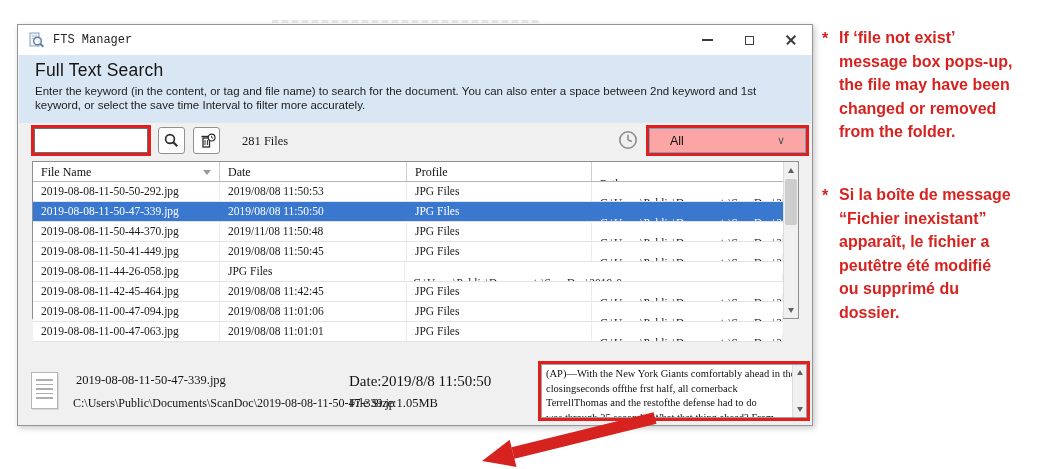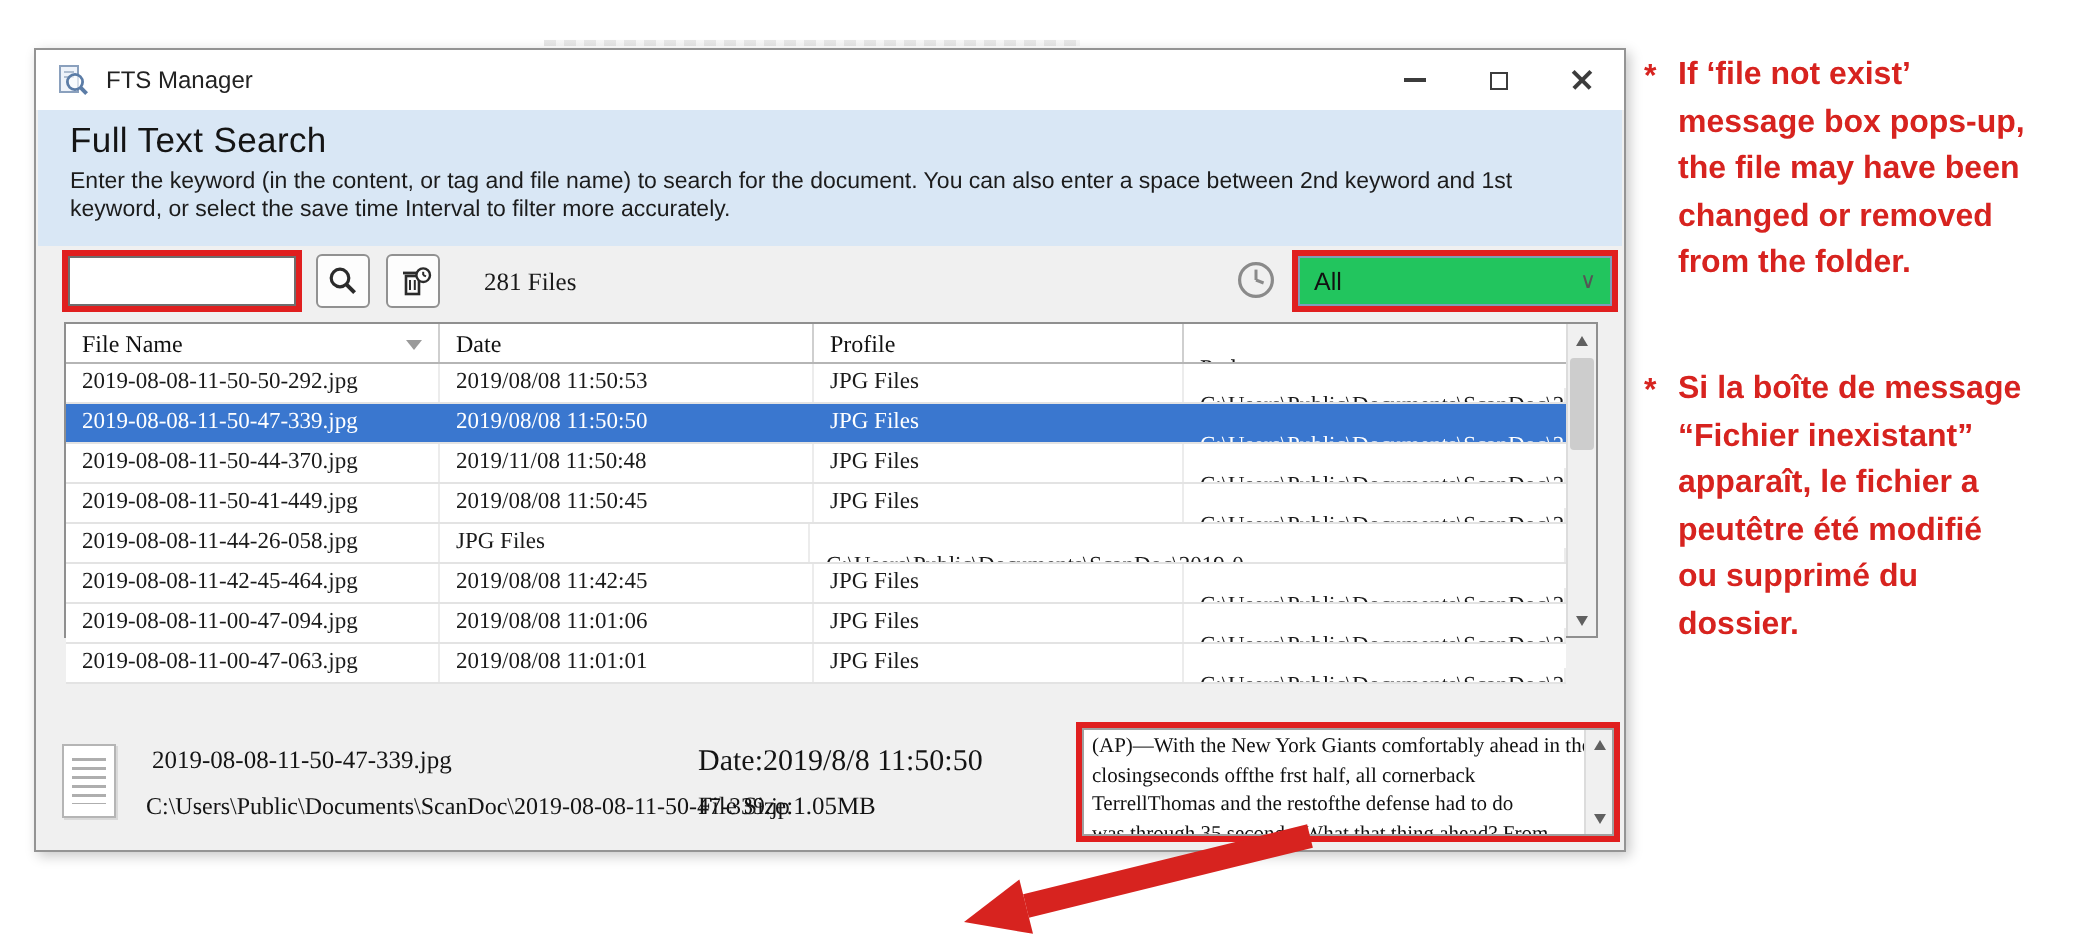--- a/index.html
+++ b/index.html
@@ -8,21 +8,21 @@
 
   .artifact { position:absolute; left:272px; top:20px; width:268px; height:3px;
     background:repeating-linear-gradient(90deg,#dcdcdc 0 6px,#f3f3f3 6px 10px); opacity:.7; }
 
   
   .app-window { position:absolute; left:17px; top:24px; width:796px; height:402px;
     background:#f0f0f0; border:1px solid #949494; box-shadow:2px 2px 6px rgba(0,0,0,.22); z-index:2; }
 
   .titlebar { position:absolute; left:0; top:0; right:0; height:30px; background:#ffffff; display:flex; align-items:center; }
   .app-icon { width:17px; height:17px; margin-left:10px; flex:0 0 auto; }
-  .title-text { margin-left:8px; font-size:12px; color:#222; }
+  .title-text { margin-left:8px; font-size:12px; color:#222;font-family:Liberation Mono, monospace; }
   .win-controls { margin-left:auto; display:flex; height:100%; }
   .ctl { width:42px; height:100%; display:flex; align-items:center; justify-content:center; cursor:default; position:relative; }
   .ctl .bar { width:11px; height:1.5px; background:#3c3c3c; }
   .ctl .sq { width:9px; height:9px; border:1.3px solid #3c3c3c; }
   .ctl .x1,.ctl .x2 { position:absolute; width:12px; height:1.5px; background:#3c3c3c; left:15px; top:14px; }
   .ctl .x1 { transform:rotate(45deg);} .ctl .x2 { transform:rotate(-45deg);}
 
   .header-band { position:absolute; left:1px; right:1px; top:30px; height:68px; background:#d9e7f5; padding:5px 16px 0 16px; }
   .page-title { font-size:17.5px; font-weight:normal; color:#151515; letter-spacing:.2px; }
   .page-desc { margin-top:3px; font-size:11.5px; line-height:14px; color:#1c1c1c; width:762px; }
@@ -30,22 +30,22 @@
   
   .red-hl { border:3px solid #e01f1f; position:absolute; background:transparent; }
   .search-outline { left:13px; top:100px; width:120px; height:31px; }
   .search-input { width:100%; height:100%; border:1px solid #6e6e6e; font-size:12px; padding:0 4px; outline:none; background:#fff; }
   .tool-btn { position:absolute; top:102px; width:27px; height:27px; background:#fdfdfd; border:1px solid #919191; border-radius:3px;
     display:flex; align-items:center; justify-content:center; padding:0; }
   .search-btn { left:140px; } .trash-btn { left:175px; }
   .file-count { position:absolute; left:224px; top:109px; font-family:"Liberation Serif", serif; font-size:12.5px; color:#1a1a1a; }
   .clock-wrap { position:absolute; left:600px; top:105px; width:20px; height:20px; }
   .filter-outline { left:628px; top:100px; width:163px; height:31px; }
-  .filter-select { width:100%; height:100%; background:#22c55e; border:1px solid #7f9db9; display:flex; align-items:center;
-    justify-content:space-between; padding:0 7px; font-size:12.5px; color:#111; }
+  .filter-select { width:100%; height:100%; background:#fca5a5; border:1px solid #7f9db9; display:flex; align-items:center;
+    justify-content:space-between; padding:0 20px; font-size:12.5px; color:#111; }
   .filter-chevron { color:#555; font-size:11px; }
 
   
   .table { position:absolute; left:14px; top:136px; width:767px; height:158px; background:#ffffff; border:1px solid #8f8f8f; }
   .thead { display:flex; height:20px; line-height:20px; border-bottom:1px solid #b5b5b5; margin-right:15px;
     font-family:"Liberation Serif", serif; font-size:12px; color:#111; }
   .th { padding-left:8px; border-right:1px solid #cfcfcf; position:relative; white-space:nowrap; overflow:hidden; }
   .c1{ width:187px; } .c2{ width:187px; } .c3{ width:185px; } .c4{ flex:1; border-right:none;margin-top:12px; }
   .sort-tri { position:absolute; right:8px; top:8px; width:0; height:0;
     border-left:4px solid transparent; border-right:4px solid transparent; border-top:5px solid #9a9a9a; }

